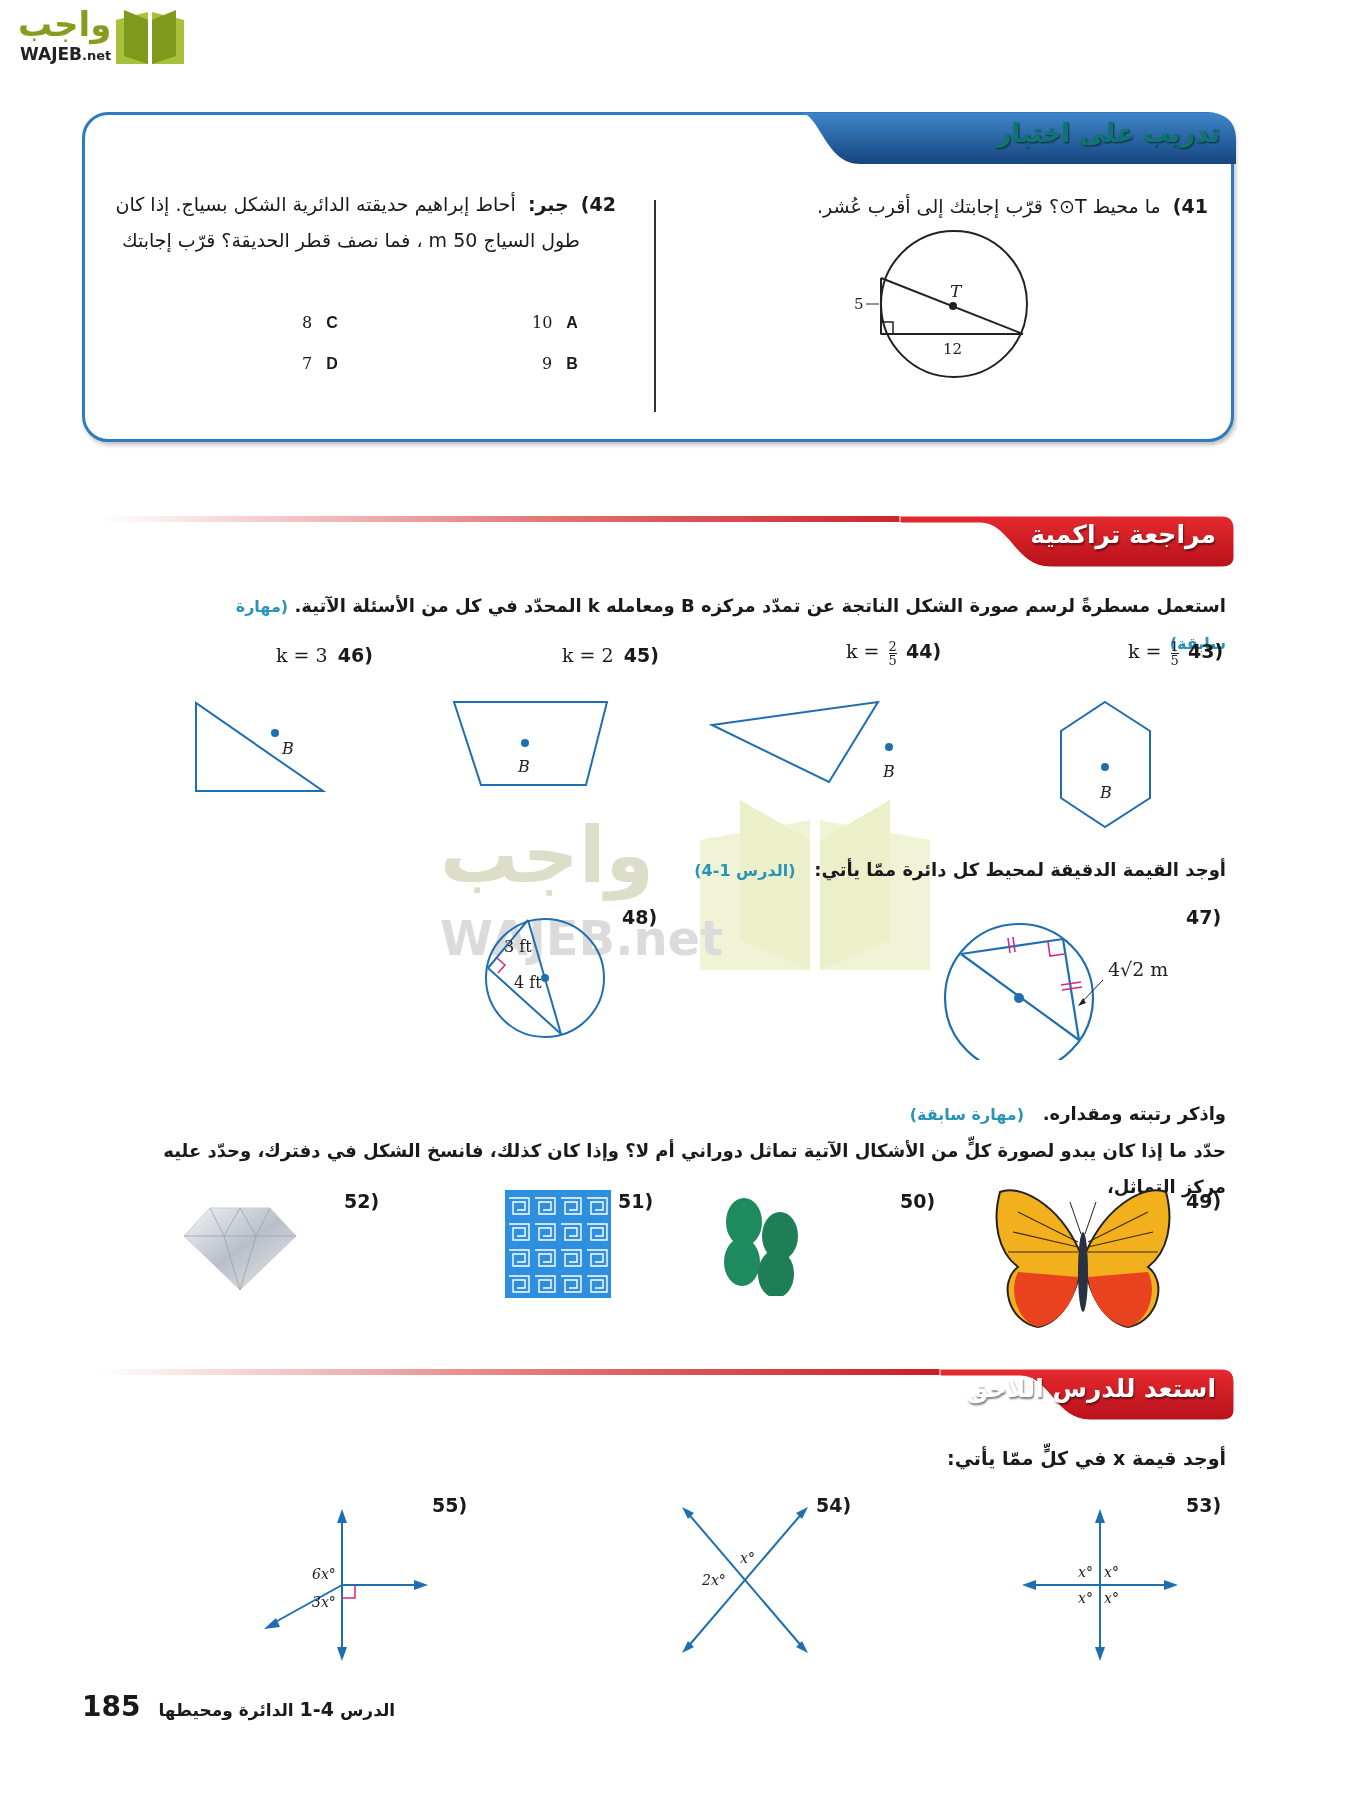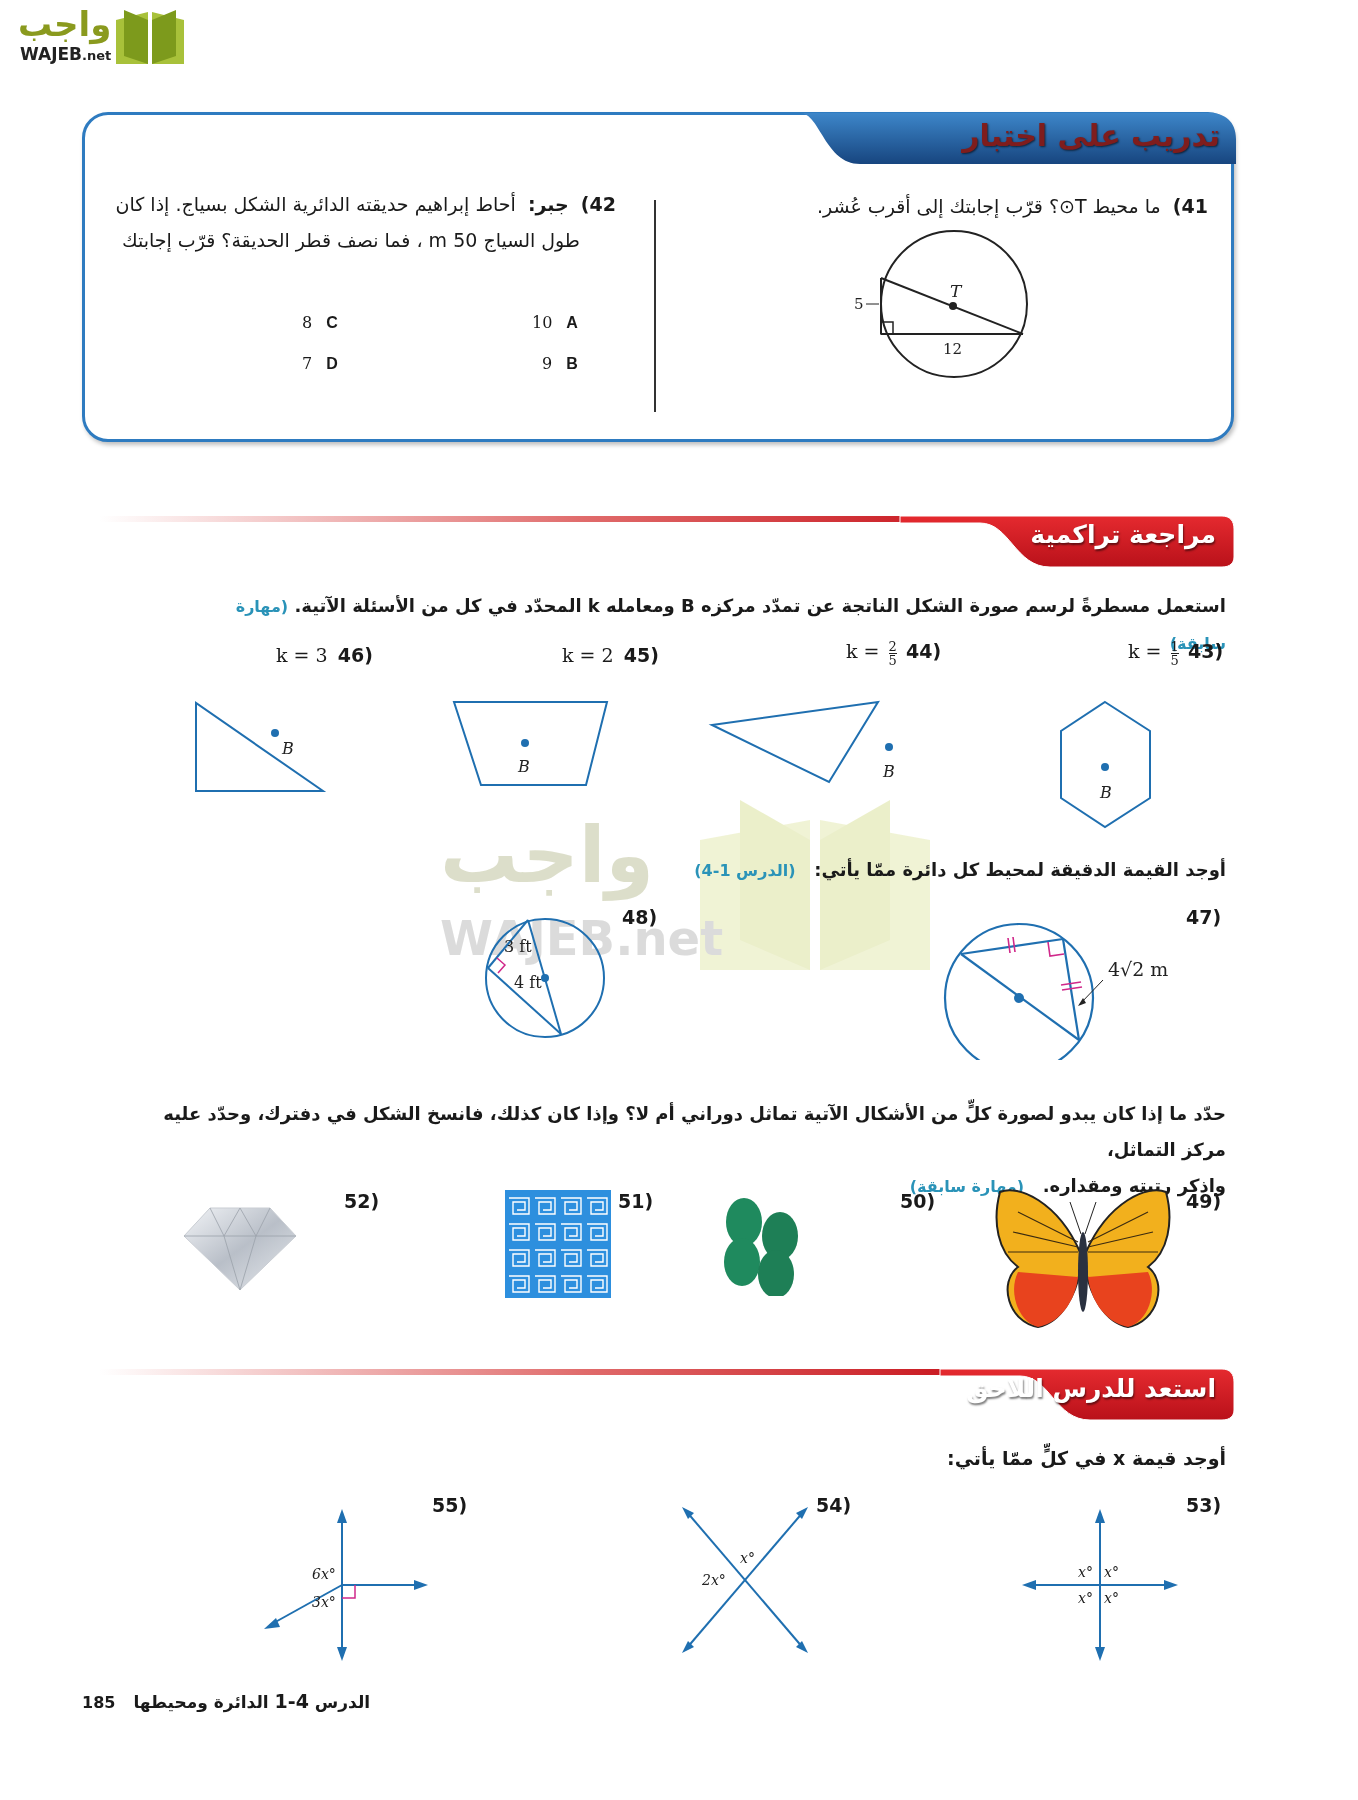--- a/index.html
+++ b/index.html
@@ -15,21 +15,21 @@
   .tag { color: #2a93b8; font-size: 16px; font-weight: bold; }
 
   
   .logo { left: 8px; top: 4px; width: 180px; height: 64px; }
   .logo-ar { position: absolute; left: 10px; top: 0px; font-size: 34px; font-weight: bold; color: #8a9a1e; direction: rtl; }
   .logo-en { position: absolute; left: 12px; top: 40px; font-size: 17px; font-weight: bold; color: #222; letter-spacing: 0px; }
   .logo-en small { font-size: 13px; }
 
   
   .practice-box { left: 82px; top: 112px; width: 1152px; height: 330px; border: 3px solid #2e7bc0; border-radius: 26px; box-shadow: 2px 3px 4px rgba(0,0,0,0.25); background: #fff; }
-  .header-title { color: #7f1d1d; font-weight: bold; font-size: 30px; text-shadow: 1px 1px 2px rgba(0,0,0,0.6); text-align: center; }
+  .header-title { color: #0f766e; font-weight: bold; font-size: 26px; text-shadow: 1px 1px 2px rgba(0,0,0,0.6); text-align: center; }
   .red-title { color: #fff; font-weight: bold; font-size: 25px; text-shadow: 1px 2px 2px rgba(0,0,0,0.5); }
 
   .divider-v { left: 654px; top: 200px; width: 2px; height: 212px; background: #333; }
 
   .choice { font-size: 16px; }
   .choice .letter { font-weight: bold; font-family: "Liberation Sans", sans-serif; margin-left: 14px; }
 
   .watermark { opacity: 0.35; }
 </style>
 </head>
@@ -202,23 +202,23 @@
   <line x1="48" y1="10" x2="8" y2="58" stroke="#1f6fb0" stroke-width="2"></line>
   <line x1="8" y1="58" x2="81" y2="124" stroke="#1f6fb0" stroke-width="2"></line>
   <line x1="48" y1="10" x2="81" y2="124" stroke="#1f6fb0" stroke-width="2"></line>
   <circle cx="65" cy="68" r="4" fill="#1f6fb0"></circle>
   <polyline points="17,48 25,55 18,63" fill="none" stroke="#d0288a" stroke-width="1.5"></polyline>
   <text x="24" y="42" font-family="DejaVu Serif" font-size="16" fill="#222">3 ft</text>
   <text x="34" y="78" font-family="DejaVu Serif" font-size="16" fill="#222">4 ft</text>
 </svg>
 
 <div class="abs rtl q-text bold-text" style="right:132px;top:1096px;width:1100px;font-size:18px">
-  <div>حدّد ما إذا كان يبدو لصورة كلٍّ من الأشكال الآتية تماثل دوراني أم لا؟ وإذا كان كذلك، فانسخ الشكل في دفترك، وحدّد عليه مركز التماثل،</div>
   <div><span>واذكر رتبته ومقداره.</span>
     &nbsp;&nbsp;<span class="tag">(مهارة سابقة)</span></div>
+  <div>حدّد ما إذا كان يبدو لصورة كلٍّ من الأشكال الآتية تماثل دوراني أم لا؟ وإذا كان كذلك، فانسخ الشكل في دفترك، وحدّد عليه مركز التماثل،</div>
 </div>
 
 <div class="abs num" style="left:1186px;top:1190px">49)</div>
 <div class="abs num" style="left:900px;top:1190px">50)</div>
 <div class="abs num" style="left:618px;top:1190px">51)</div>
 <div class="abs num" style="left:344px;top:1190px">52)</div>
 
 <svg class="abs" style="left:988px;top:1182px" width="190" height="150" viewBox="0 0 190 150">
   <path d="M92 70 C70 20 30 2 12 10 C4 40 10 70 30 85 C10 100 20 140 50 145 C75 140 88 110 92 90 Z" fill="#f2b01d" stroke="#222" stroke-width="2"></path>
   <path d="M98 70 C120 20 160 2 178 10 C186 40 180 70 160 85 C180 100 170 140 140 145 C115 140 102 110 98 90 Z" fill="#f2b01d" stroke="#222" stroke-width="2"></path>
@@ -347,19 +347,19 @@
       <polygon points="2,124 14,113 18,122"></polygon>
   </g>
   <polyline points="80,93 93,93 93,80" fill="none" stroke="#d0288a" stroke-width="1.5"></polyline>
   <g font-family="DejaVu Serif" font-style="italic" font-size="14" fill="#222">
     <text x="50" y="74">6x°</text>
     <text x="50" y="102">3x°</text>
   </g>
 </svg>
 
 <div class="abs" style="left:82px;top:1690px;display:flex;align-items:baseline;gap:18px">
-  <span style="font-size:16px;font-weight:bold">185</span>
+  <span style="font-size:28px;font-weight:bold">185</span>
   <span class="rtl" style="font-size:17px;font-weight:bold;direction:rtl">
     <span>الدرس</span>
     <span style="font-size:19px">4-1</span>
     <span>الدائرة ومحيطها</span>
   </span>
 </div>
 
 </body></html>

